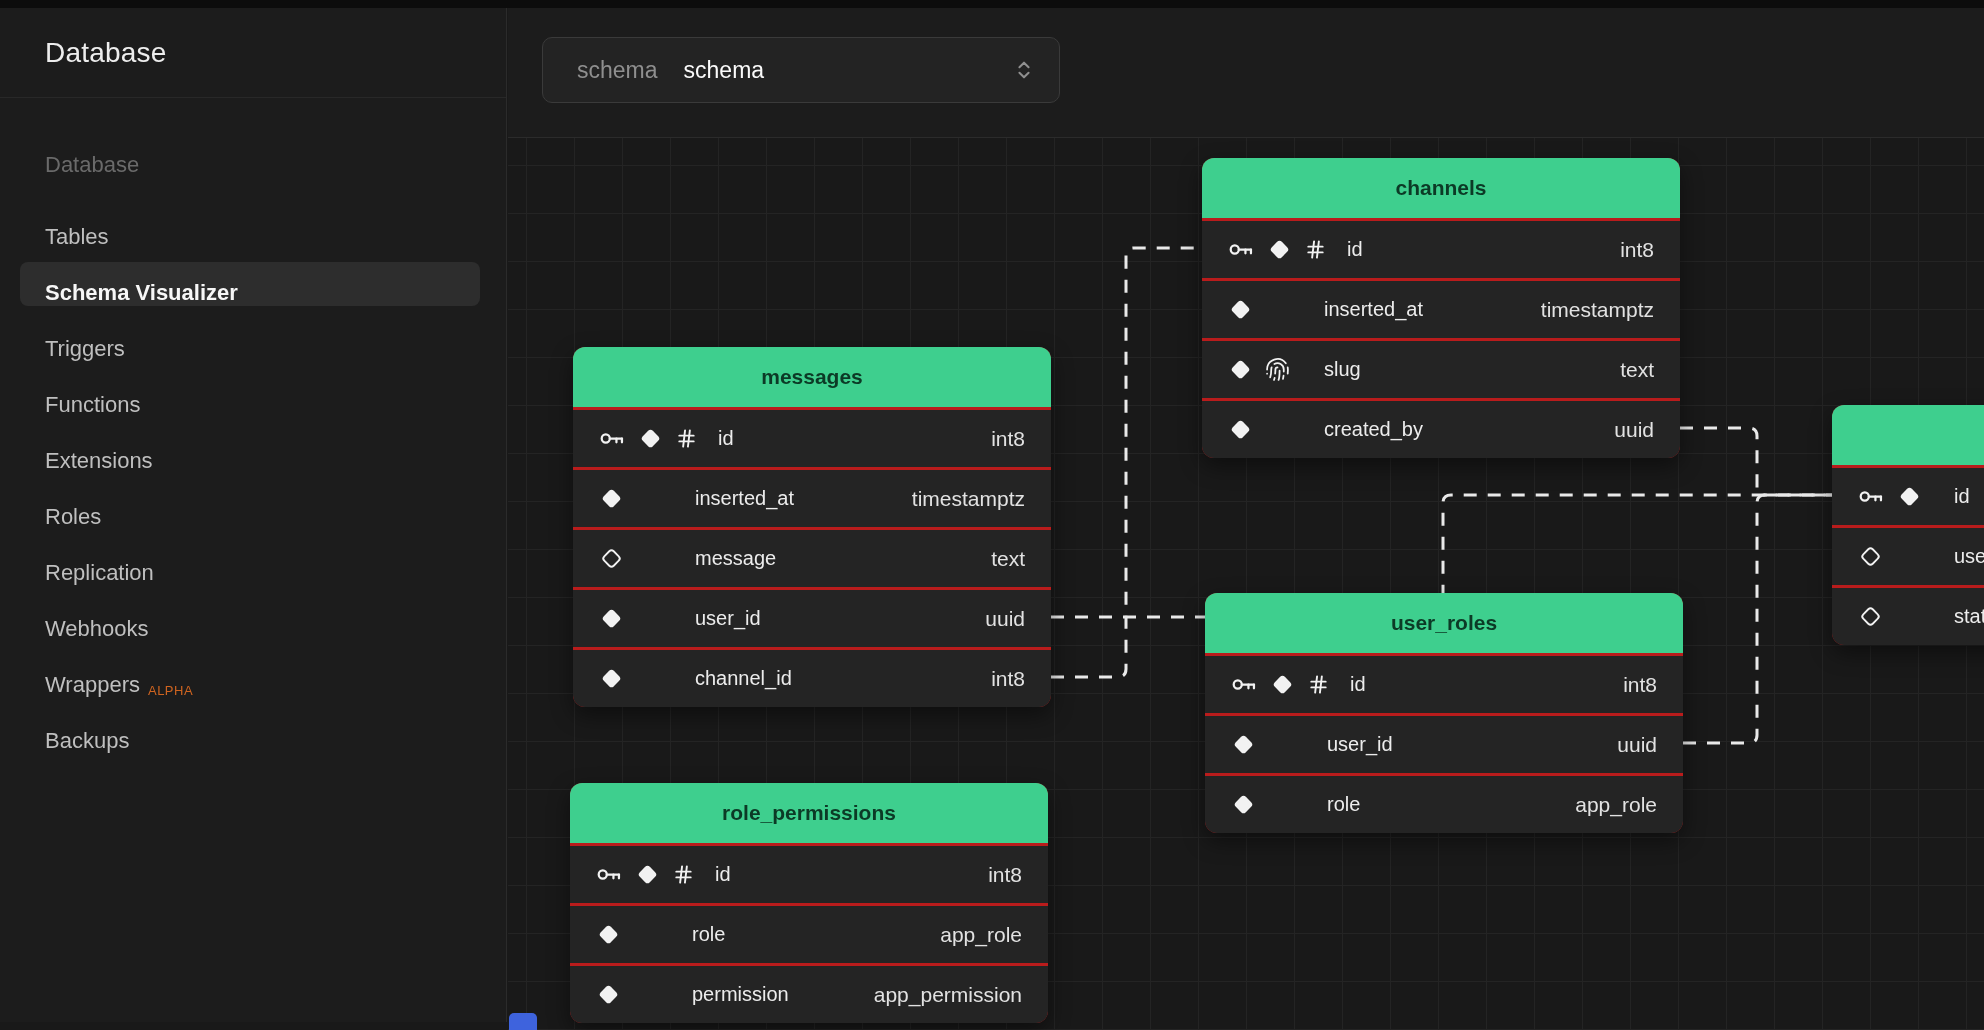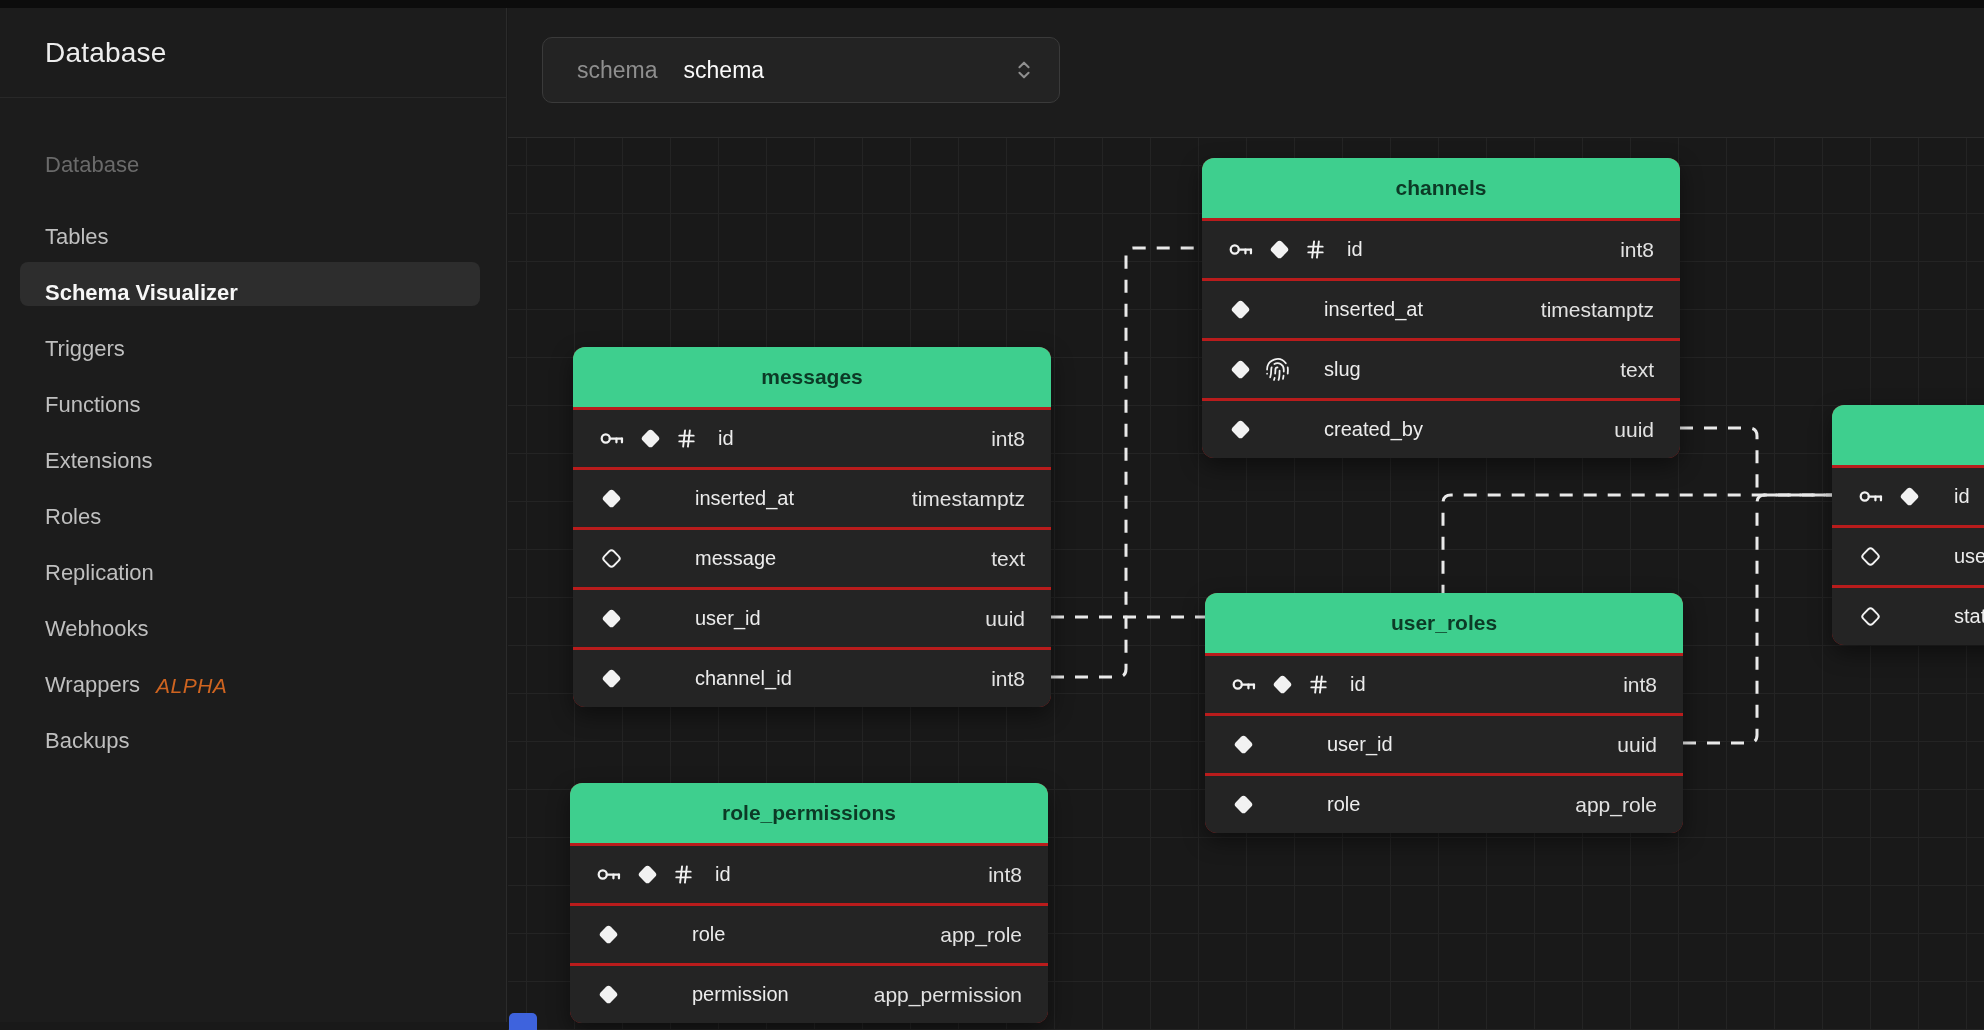--- a/index.html
+++ b/index.html
@@ -12,21 +12,21 @@
 
   
   .sidebar { position:absolute; left:0; top:8px; bottom:8px; width:507px; background:#1c1c1c;
              border-right:1px solid #2b2b2b; z-index:30; }
   .sidebar-header { height:90px; border-bottom:1px solid #282828; display:flex; align-items:center; padding-left:45px; }
   .sidebar-title { font-size:28px; font-weight:500; color:#ededed; letter-spacing:.2px; }
   .section-label { color:#6a6a6a; font-size:22px; margin:54px 26px 28px 45px; }
   .nav-item { height:44px; margin:0 26px 12px 20px; padding-left:25px; display:flex; align-items:flex-end;
               border-radius:8px; color:#bfbfbf; font-size:22px; cursor:pointer; white-space:nowrap; }
   .nav-item.active { background:#2d2d2d; color:#f7f7f7; font-weight:700; }
-  .nav-badge { margin-left:16px; font-size:21px; color:#cf6420; letter-spacing:.5px;font-style:italic; }
+  .nav-badge { margin-left:8px; font-size:13px; color:#cf6420; letter-spacing:.5px; }
 
   
   .toolbar { position:absolute; left:508px; top:8px; right:0; height:130px; background:#1c1c1c;
              border-bottom:1px solid #2b2b2b; z-index:20; }
   .schema-select { position:absolute; left:34px; top:29px; width:518px; height:66px; background:#232323;
                    border:1px solid #3a3a3a; border-radius:10px; display:flex; align-items:center;
                    padding:0 24px 0 34px; cursor:pointer; }
   .schema-label { color:#8f8f8f; font-size:23px; }
   .schema-value { color:#fafafa; font-size:23px; font-weight:500; margin-left:26px; }
   .schema-chevron { margin-left:auto; color:#8f8f8f; }

